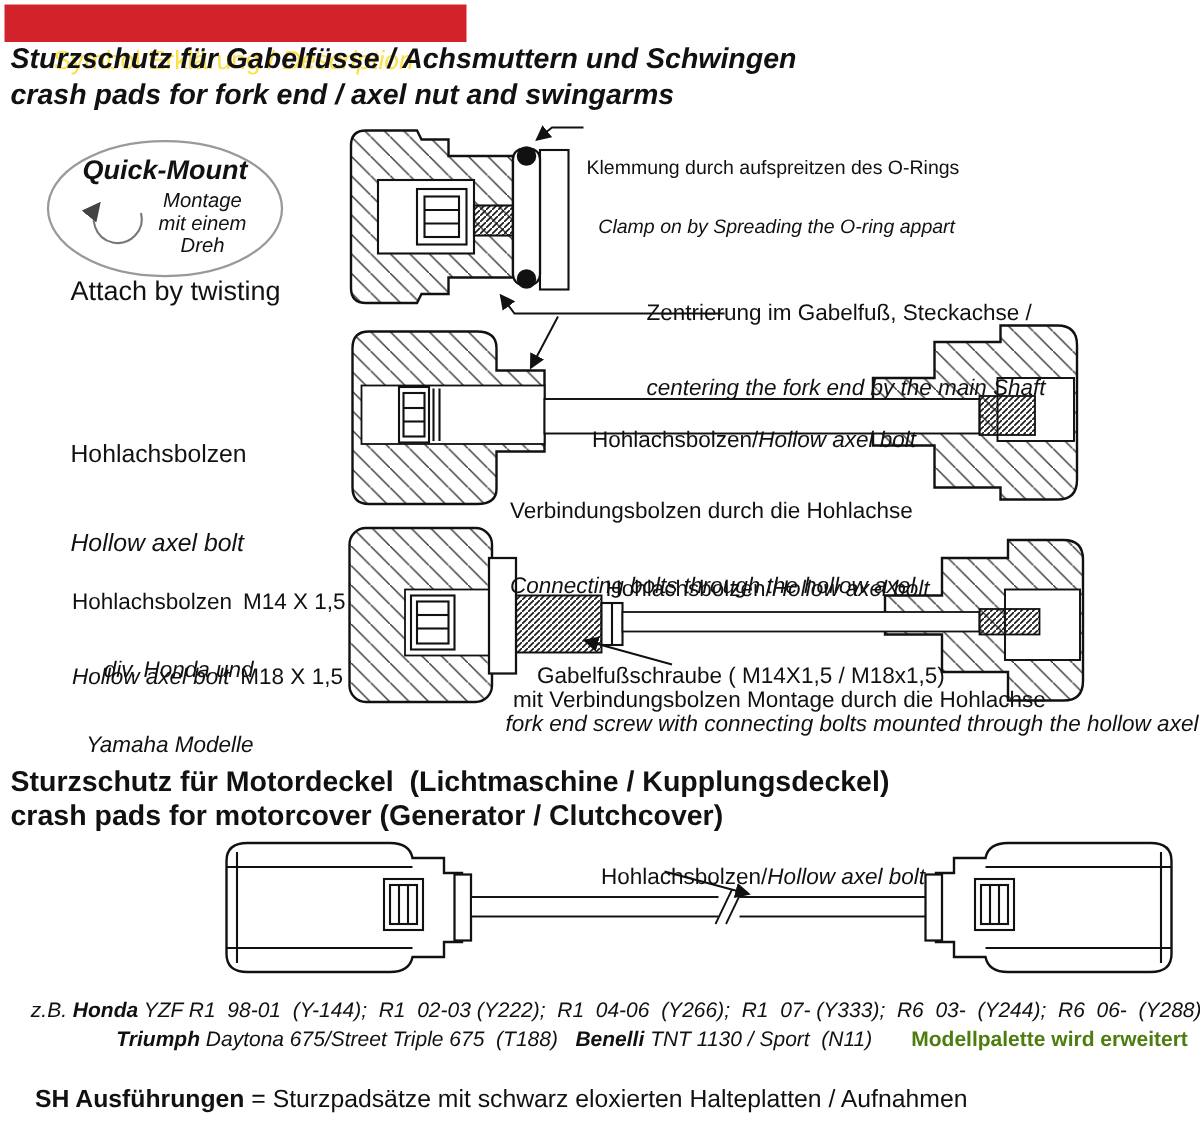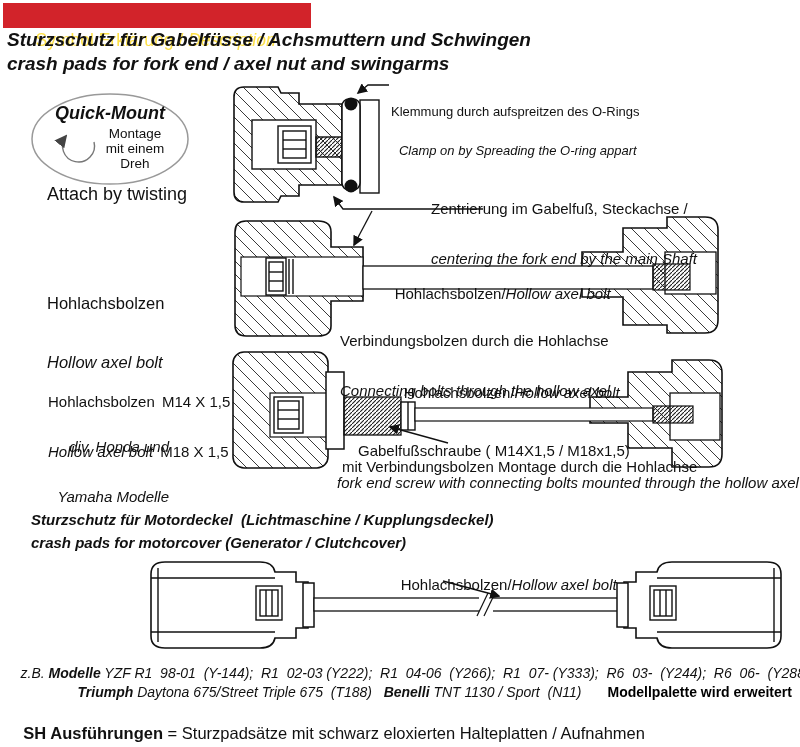--- a/index.html
+++ b/index.html
@@ -7,29 +7,29 @@
         font-family:"Liberation Sans",sans-serif;color:#111;}
   .abs{position:absolute;}
   .b{font-weight:bold;}
   .i{font-style:italic;}
   .blk{display:block;}
   svg{position:absolute;left:0;top:0;}
   .headerbar{left:3px;top:3px;width:308px;height:25px;background:#d2232a;color:#fde047;
              font-size:17.5px;font-weight:normal;line-height:25px;padding-left:13px;
              box-sizing:border-box;white-space:pre;}
   .h1{font-size:19px;font-weight:bold;font-style:italic;white-space:pre;}
-  .h2{font-size:15px;font-weight:bold;font-style:italic;white-space:pre;margin-left:24px;}
+  .h2{font-size:19px;font-weight:bold;white-space:pre;}
   .lab{font-size:15px;line-height:16.5px;white-space:pre;}
   .lab13{font-size:13px;line-height:13px;white-space:pre;}
   .side{font-size:16.5px;line-height:19.5px;white-space:pre;}
   .models-line{font-size:14px;font-style:italic;white-space:pre;}
-  .notice{color:#000000;font-weight:bold;font-style:normal;margin-left:26px;}
+  .notice{color:#4d7c0f;font-weight:bold;font-style:normal;margin-left:26px;}
   .foot{font-size:16.5px;line-height:21px;white-space:pre;}
   .qm-title{font-size:18px;font-weight:bold;font-style:italic;}
-  .qm-note{font-size:13.5px;line-height:15px;text-align:center;width:86px;}
+  .qm-note{font-size:13.5px;font-style:italic;line-height:15px;text-align:center;width:86px;}
   .qm-cap{font-size:18px;}
 </style>
 </head>
 <body>
 
 <div class="page">
 
   <svg width="800" height="747" viewBox="0 0 800 747">
     <defs>
       <pattern id="hatch" width="13" height="13" patternUnits="userSpaceOnUse">
@@ -187,21 +187,21 @@
 
   <div class="abs h2" style="left:7px;top:511px;">Sturzschutz für Motordeckel  (Lichtmaschine / Kupplungsdeckel)</div>
   <div class="abs h2" style="left:7px;top:534px;">crash pads for motorcover (Generator / Clutchcover)</div>
 
   <div class="abs lab" style="left:384px;top:560px;">
     <span>Hohlachsbolzen/</span><span class="i">Hollow axel bolt</span>
   </div>
 
 
   <div class="abs models-line" style="left:5px;top:649px;">
-    <span>z.B. </span><span class="b">Modelle</span><span> YZF R1  98-01  (Y-144);  R1  02-03 (Y222);  R1  04-06  (Y266);  R1  07- (Y333);  R6  03-  (Y244);  R6  06-  (Y288)</span>
+    <span>z.B. </span><span class="b">Honda</span><span> YZF R1  98-01  (Y-144);  R1  02-03 (Y222);  R1  04-06  (Y266);  R1  07- (Y333);  R6  03-  (Y244);  R6  06-  (Y288)</span>
   </div>
   <div class="abs models-line" style="left:62px;top:668px;">
     <span class="b">Triumph</span><span> Daytona 675/Street Triple 675  (T188)   </span><span class="b">Benelli</span><span> TNT 1130 / Sport  (N11)</span><span class="notice">Modellpalette wird erweitert</span>
   </div>
 
   <div class="abs foot" style="left:5px;top:702px;">
     <span class="b">SH Ausführungen</span><span> = Sturzpadsätze mit schwarz eloxierten Halteplatten / Aufnahmen</span>
   </div>
   <div class="abs foot" style="left:5px;top:723px;">
     <span class="b">SH version=</span><span>  crash protection pads with black anodised holder plates</span>

